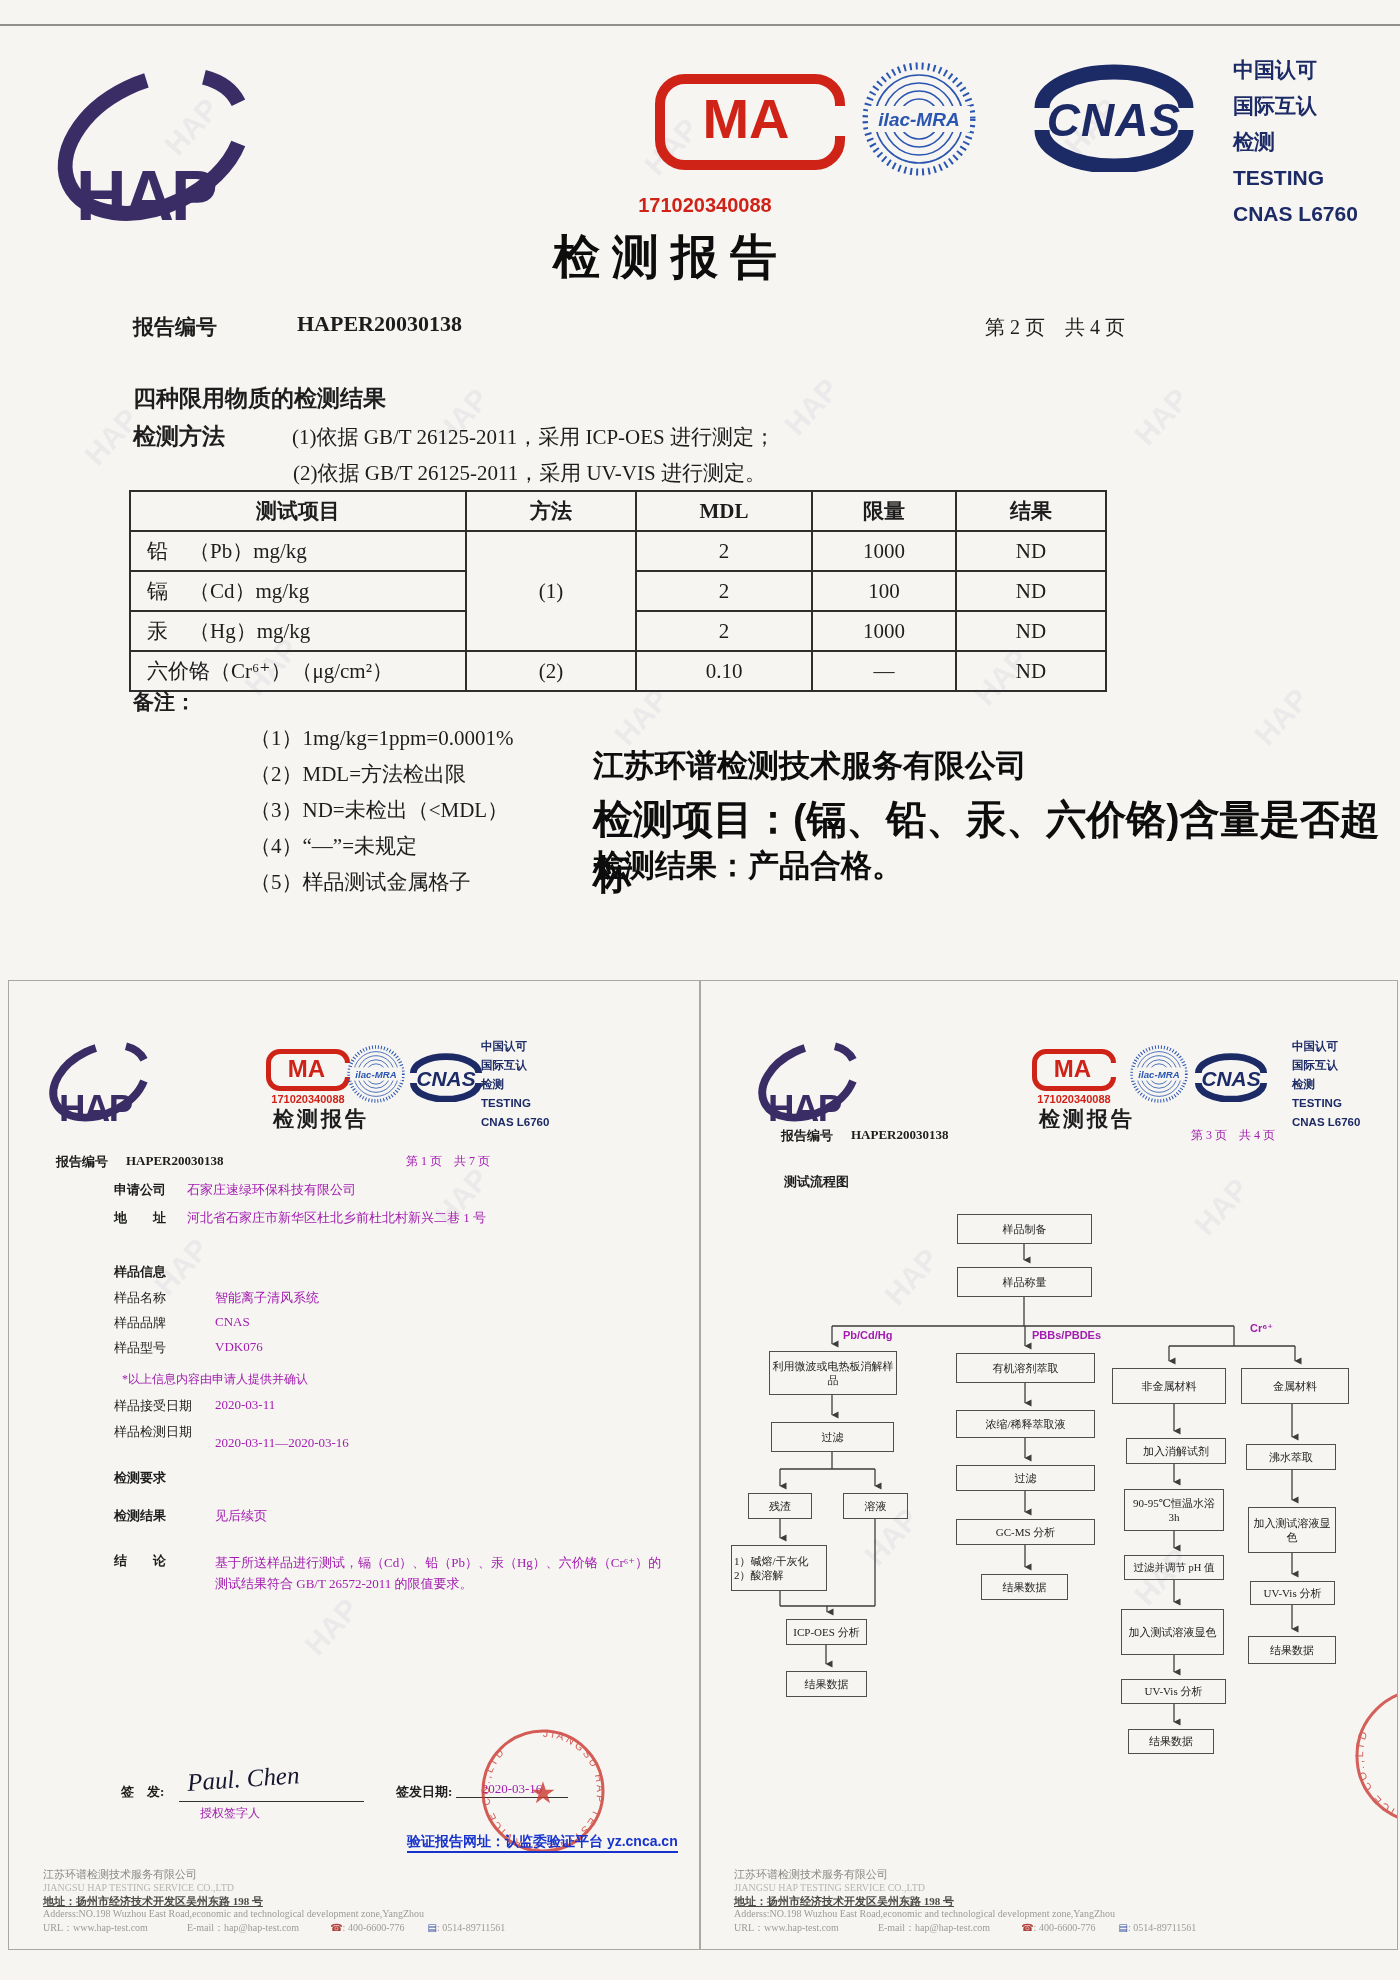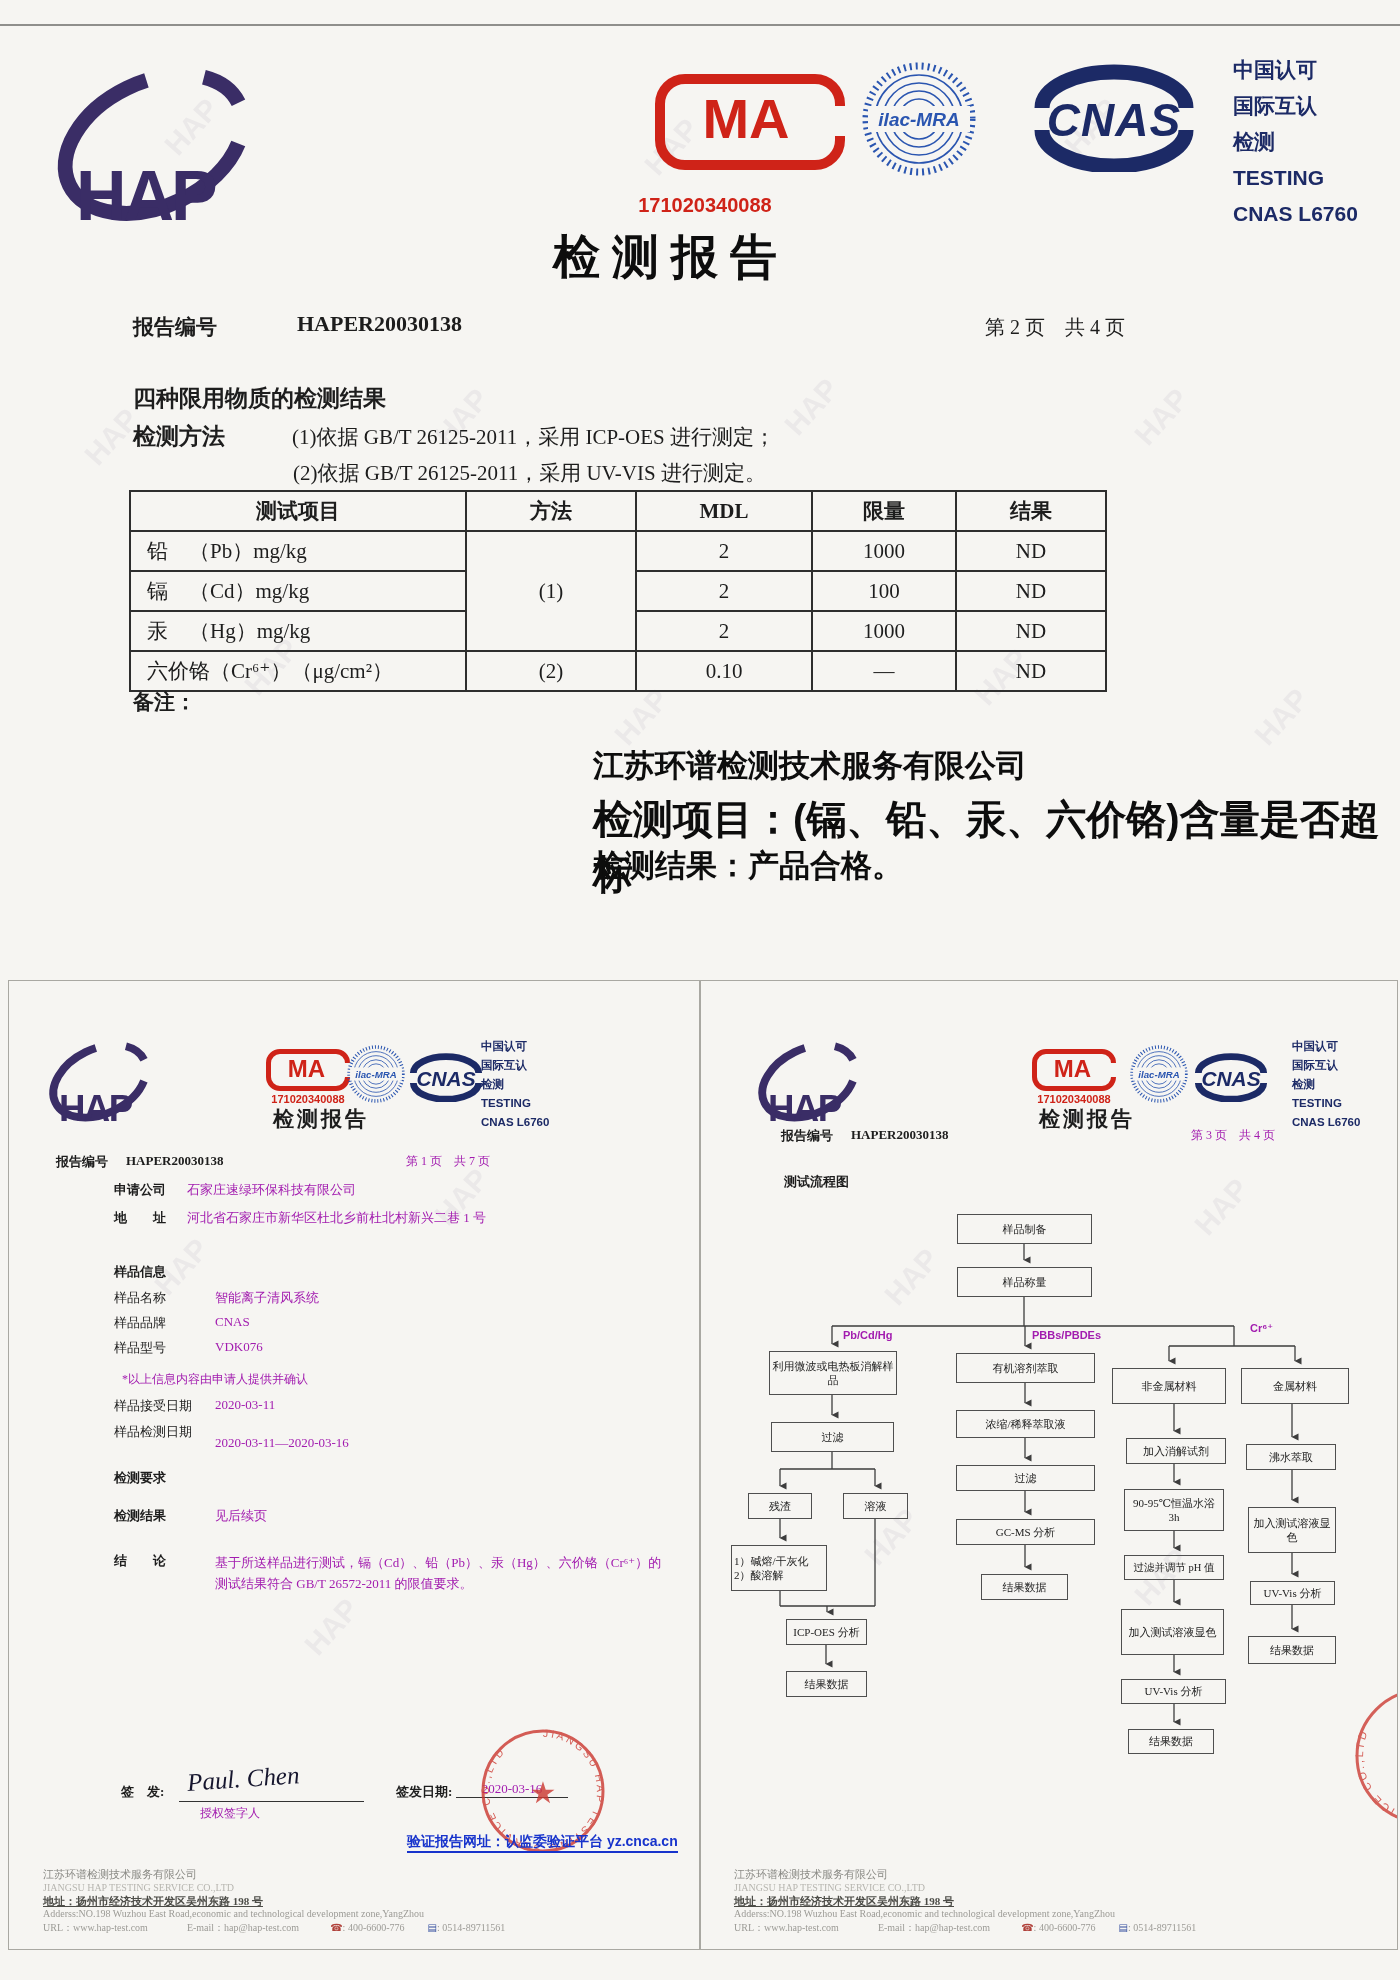--- a/index.html
+++ b/index.html
@@ -153,20 +153,27 @@
         <td class="item">六价铬（Cr⁶⁺）（μg/cm²）</td>
         <td>(2)</td>
         <td>0.10</td>
         <td>—</td>
         <td>ND</td>
       </tr>
     </tbody>
   </table>
 
   <div class="abs b" style="left:133px;top:688px;font-size:21px">备注：</div>
+  <div class="abs" style="left:250px;top:720px;font-size:21px;line-height:36px">
+    <div>（1）1mg/kg=1ppm=0.0001%</div>
+    <div>（2）MDL=方法检出限</div>
+    <div>（3）ND=未检出（&lt;MDL）</div>
+    <div>（4）“—”=未规定</div>
+    <div>（5）样品测试金属格子</div>
+  </div>
 
   <div class="overlayline" style="left:593px;top:745px;font-size:31px">江苏环谱检测技术服务有限公司</div>
   <div class="overlayline" style="left:593px;top:792px;font-size:40px">检测项目：(镉、铅、汞、六价铬)含量是否超标</div>
   <div class="overlayline" style="left:593px;top:845px;font-size:31px">检测结果：产品合格。</div>
 
   <div class="pg" style="left:8px;top:980px;width:693px;height:970px">
 
     <svg class="abs" style="left:36px;top:50px" width="108" height="110" viewBox="0 0 205 210">
       <ellipse cx="104" cy="96" rx="94" ry="62" transform="rotate(-26 104 96)" fill="none" stroke="#3a2d66" stroke-width="15" stroke-dasharray="350 58" stroke-dashoffset="-42"></ellipse>
       <text x="26" y="172" font-family="Liberation Sans, DejaVu Sans, sans-serif" font-weight="bold" font-size="70" fill="#3a2d66" letter-spacing="-3">HAP</text>

